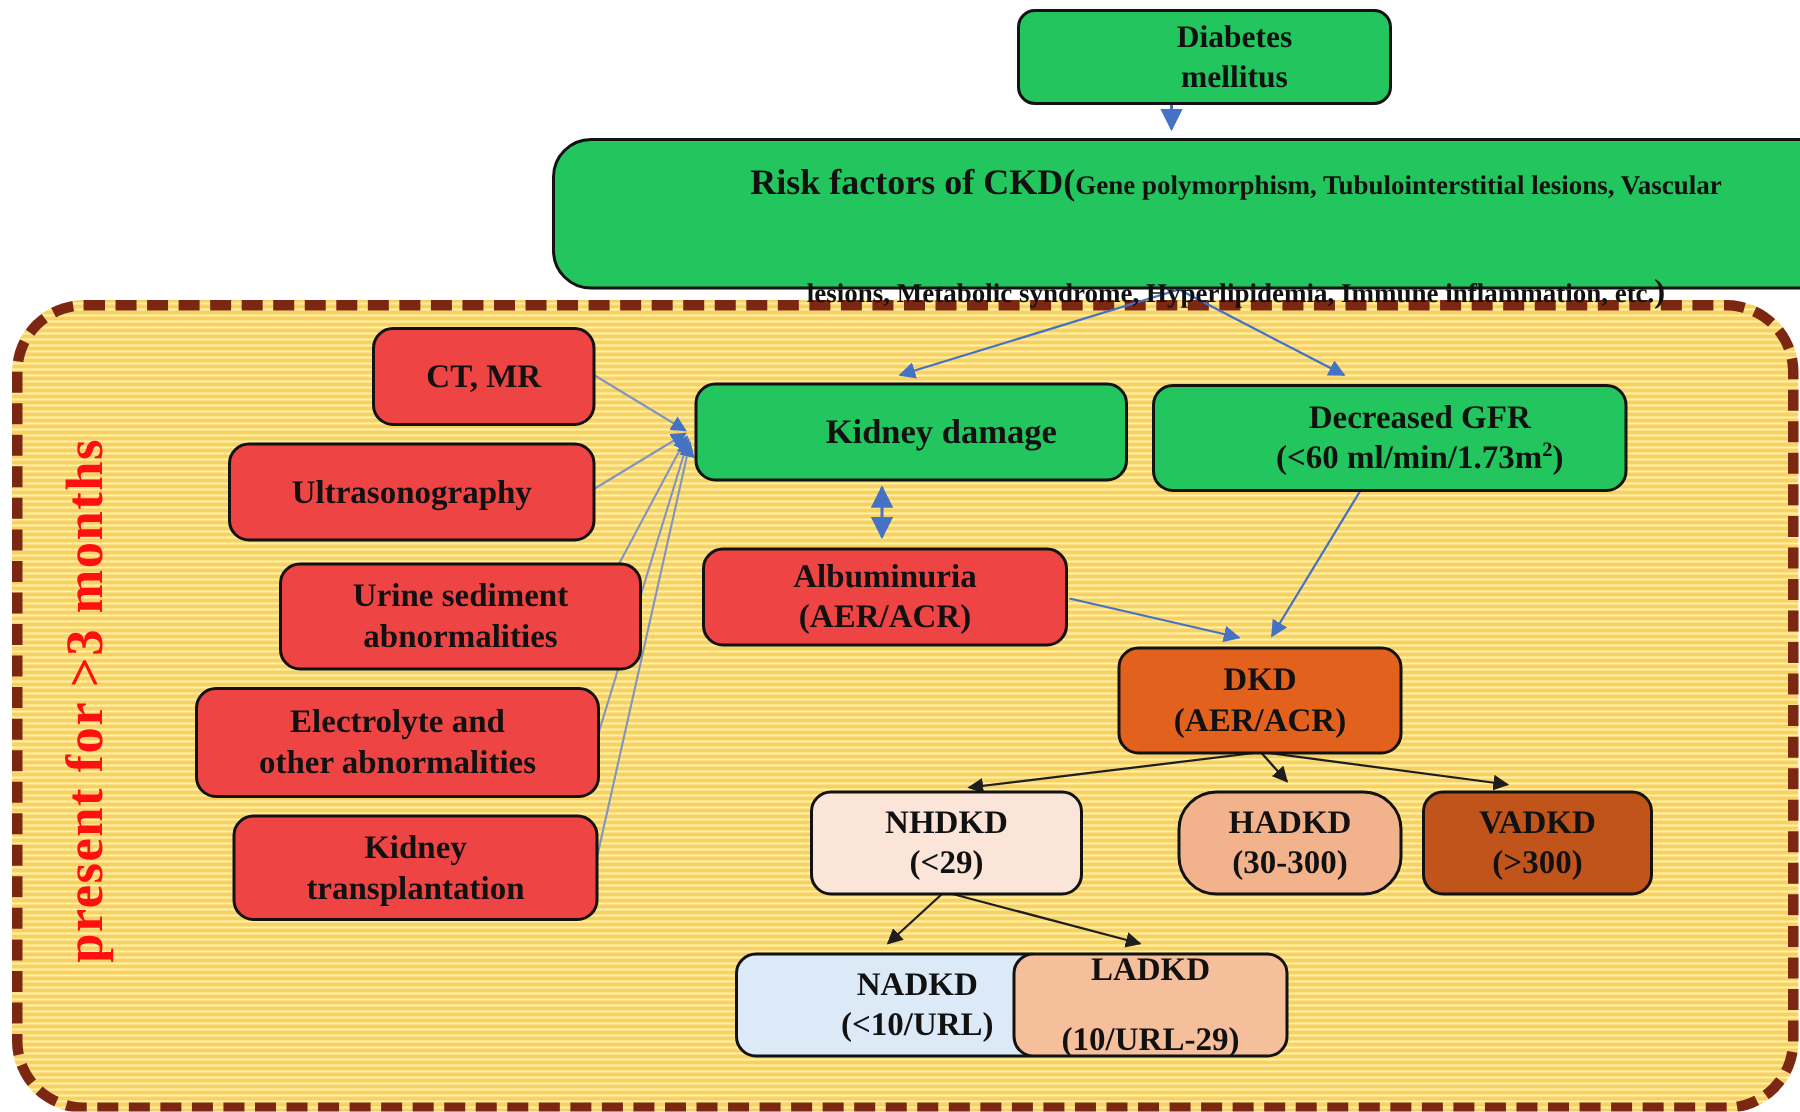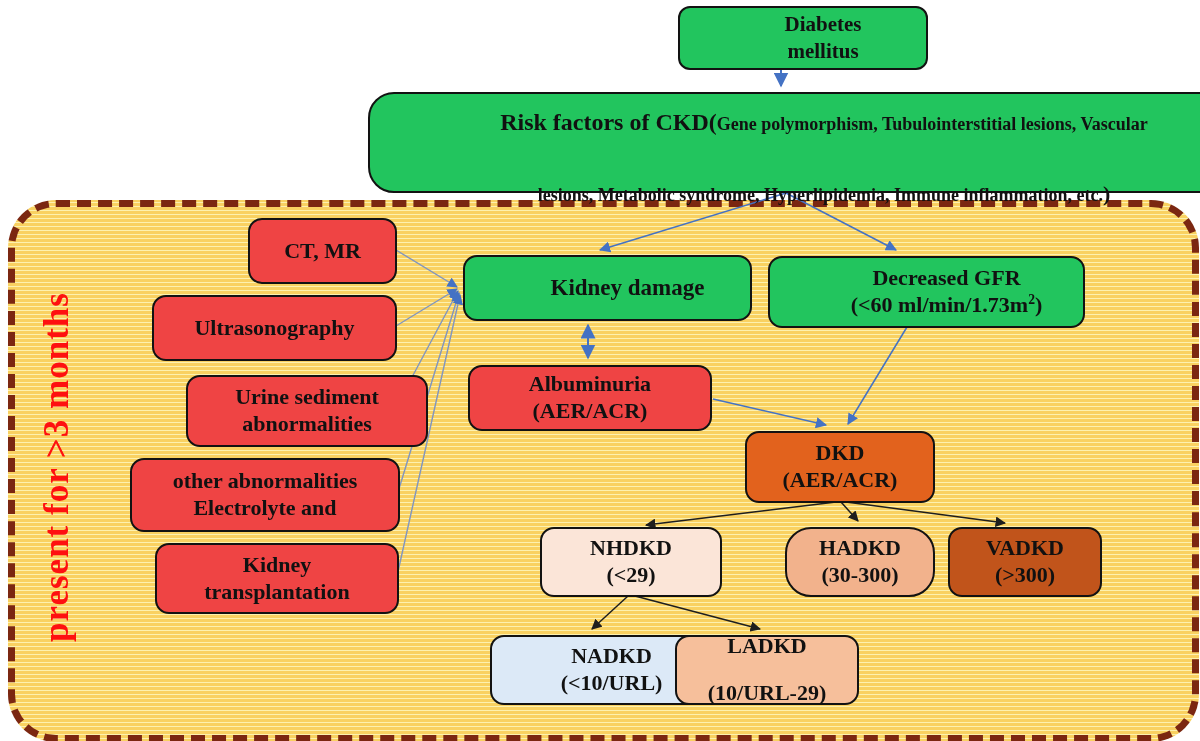--- a/index.html
+++ b/index.html
@@ -131,22 +131,22 @@
 <div class="node green" id="ultrasonography">
   <span>Ultrasonography</span>
 </div>
 
 <div class="node green" id="urine-sediment">
   <span>Urine sediment</span>
   <span>abnormalities</span>
 </div>
 
 <div class="node green" id="electrolyte">
+  <span>Electrolyte and</span>
   <span>other abnormalities</span>
-  <span>Electrolyte and</span>
 </div>
 
 <div class="node green" id="kidney-transplantation">
   <span>Kidney</span>
   <span>transplantation</span>
 </div>
 
 <div class="node white" id="kidney-damage">
   <span>Kidney damage</span>
 </div>

